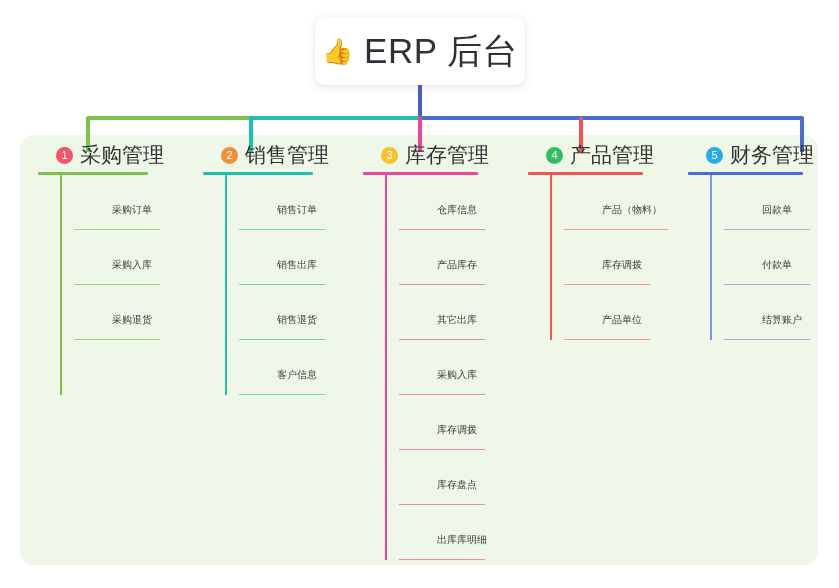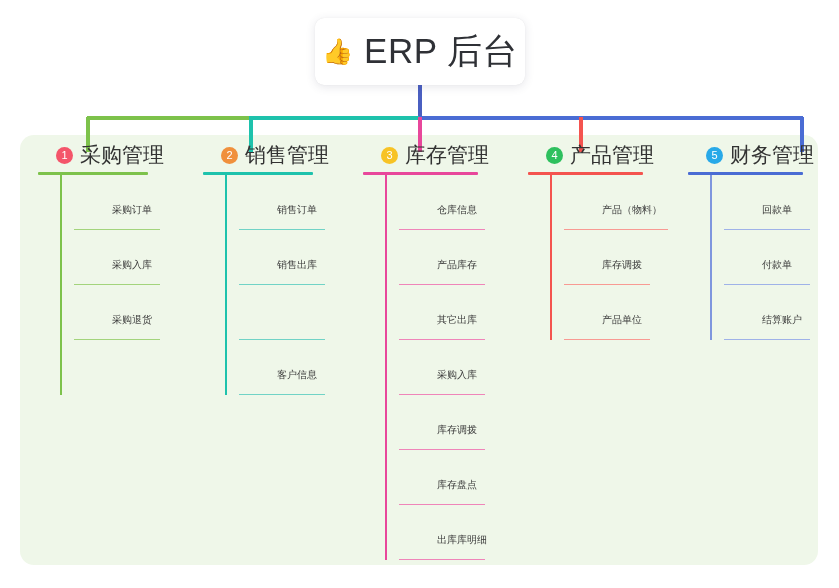--- a/index.html
+++ b/index.html
@@ -198,20 +198,21 @@
       <div class="spine" style="background:#1ec2ac;height:220px;"></div>
       <div class="item">
         <span class="item-label">销售订单</span>
         <span class="item-rule" style="background:#71d3c6;"></span>
       </div>
       <div class="item">
         <span class="item-label">销售出库</span>
         <span class="item-rule" style="background:#71d3c6;"></span>
       </div>
       <div class="item">
+        <span class="item-label">销售退货</span>
         <span class="item-rule" style="background:#71d3c6;"></span>
       </div>
       <div class="item">
         <span class="item-label">客户信息</span>
         <span class="item-rule" style="background:#71d3c6;"></span>
       </div>
     </div>
   </div>
 
   <div class="column" style="left:363px;width:150px;">

